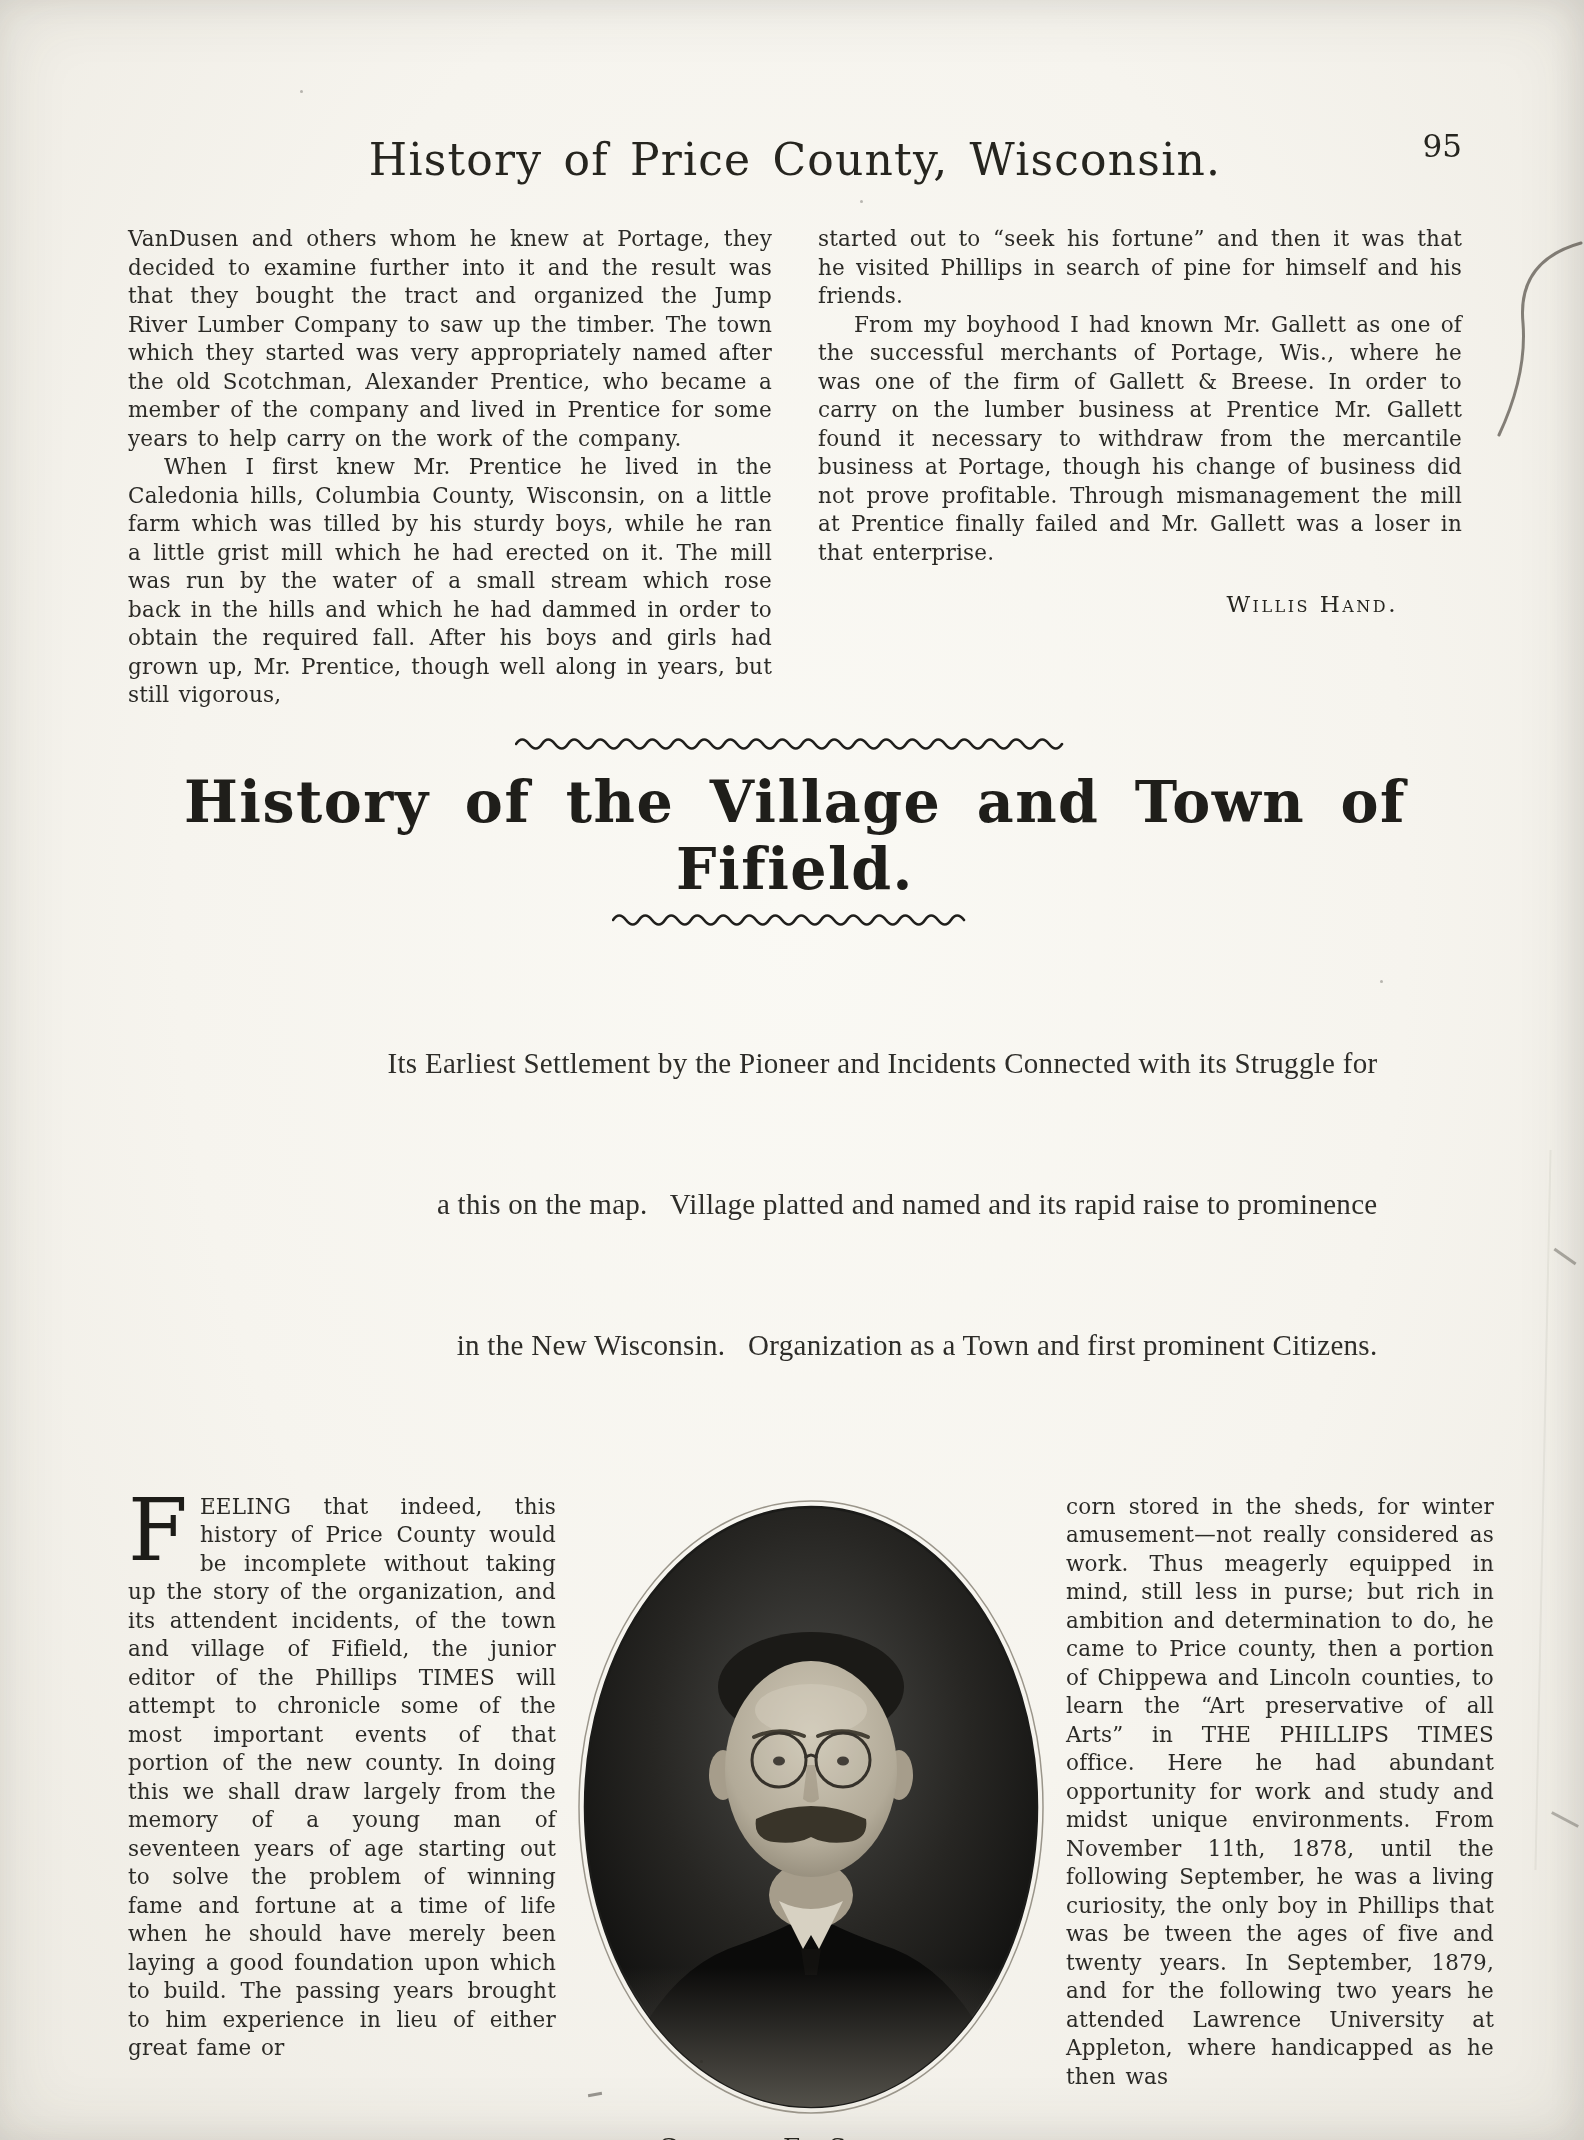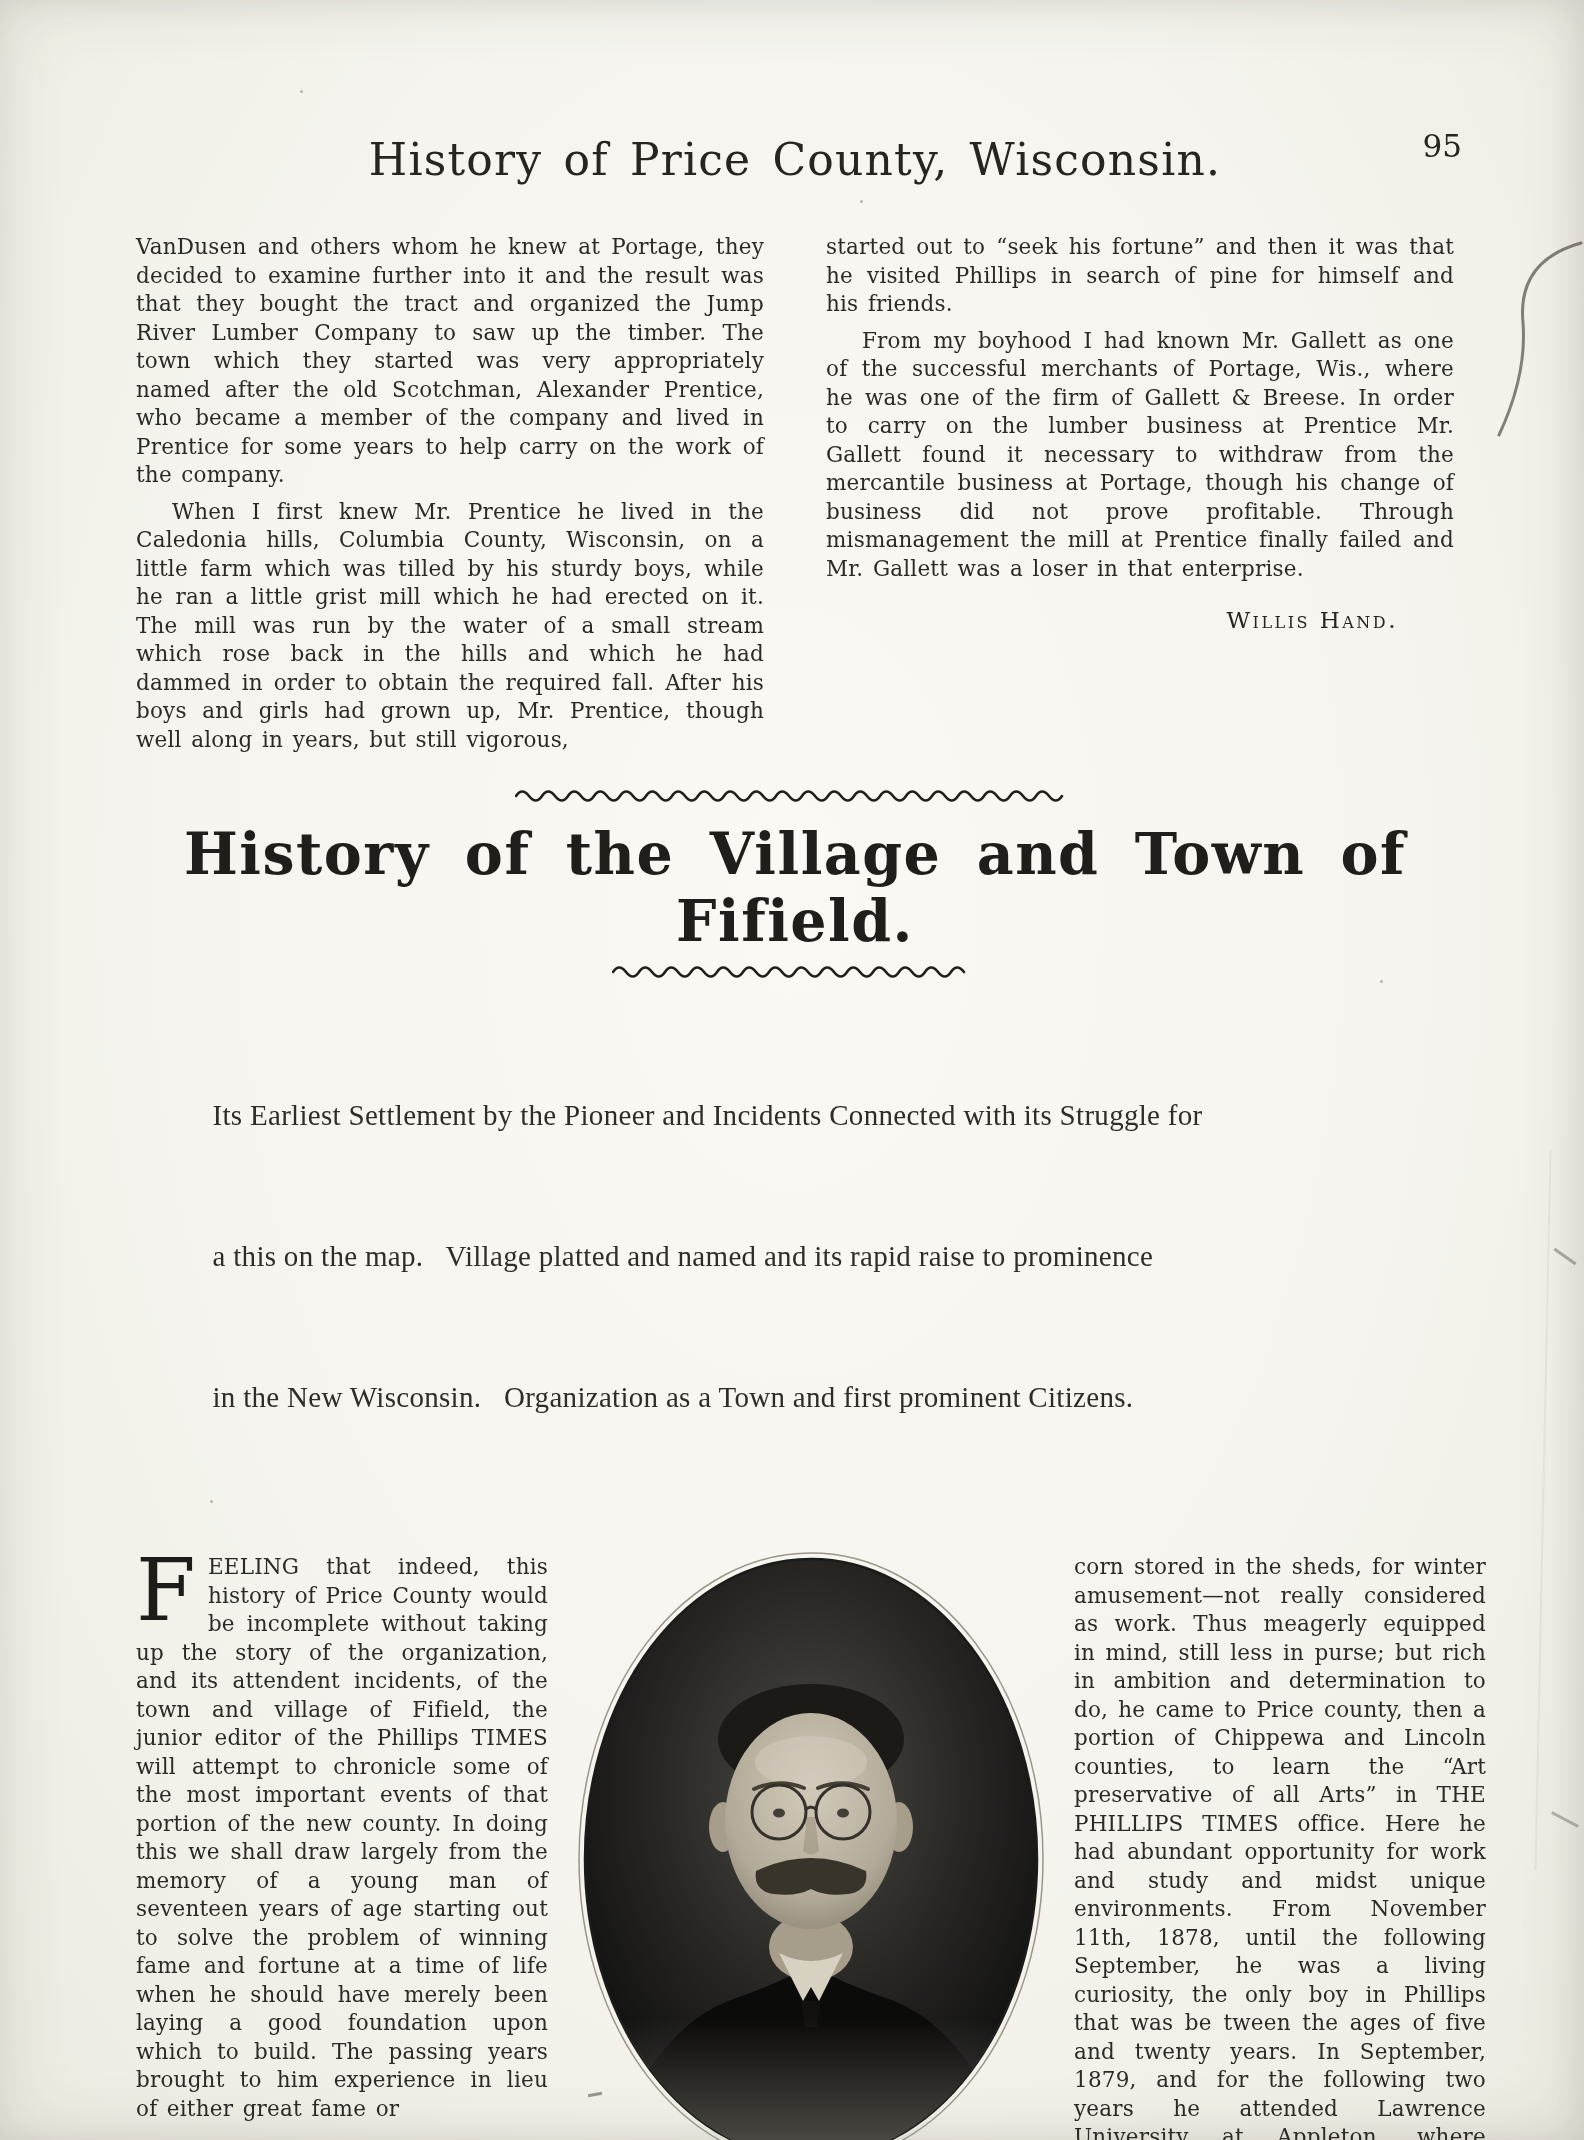--- a/index.html
+++ b/index.html
@@ -17,41 +17,42 @@
   .running-head{
     text-align:center;font-size:44px;letter-spacing:1.2px;word-spacing:6px;
     color:#26251f;margin:6px 0 40px 0;
   }
   .page-num{
     position:absolute;top:128px;right:122px;font-size:31px;color:#26251f;
   }
   .top-article{display:flex;gap:46px;}
   .top-article .col{flex:1 1 0;}
   p.para{
-    margin:8px;font-size:21.5px;line-height:28.5px;text-align:justify;
+    margin:0;font-size:21.5px;line-height:28.5px;text-align:justify;
     word-spacing:2.5px;letter-spacing:0.2px;color:#2b2a26;
   }
   p.para.indent{text-indent:36px;}
   .signature{
     text-align:right;padding-right:64px;margin-top:24px;
     font-variant:small-caps;letter-spacing:2.5px;font-size:23px;color:#26251f;
   }
   .divider{text-align:center;margin:26px auto 4px auto;line-height:0;}
   .divider.small{margin:10px auto 8px auto;}
   .divider svg{display:inline-block;}
   .section-title{
     text-align:center;font-weight:700;margin:18px 0 0 0;
     font-size:57px;letter-spacing:1.5px;word-spacing:14px;color:#1f1e1a;
     font-family:"DejaVu Serif","Liberation Serif",serif;
   }
   .subtitle-block{
     width:1165px;margin:20px auto 0 auto;
     font-family:"Liberation Serif","DejaVu Serif",serif;
     font-size:29px;line-height:47px;color:#2e2d29;letter-spacing:0.3px;
     white-space:pre-wrap;
+    text-align:right;
   }
   .main-grid{
     display:grid;grid-template-columns:428px 1fr 428px;column-gap:20px;
     margin-top:30px;
   }
   .dropcap{
     float:left;font-size:86px;line-height:62px;padding:6px 12px 0 0;
     color:#1d1c18;font-family:"DejaVu Serif",serif;
   }
   .photo-block{text-align:center;}

